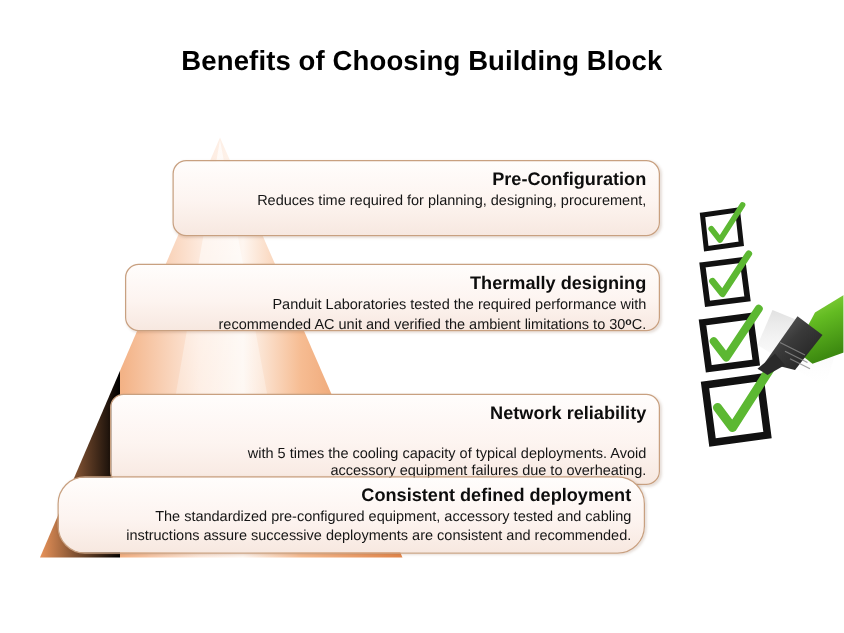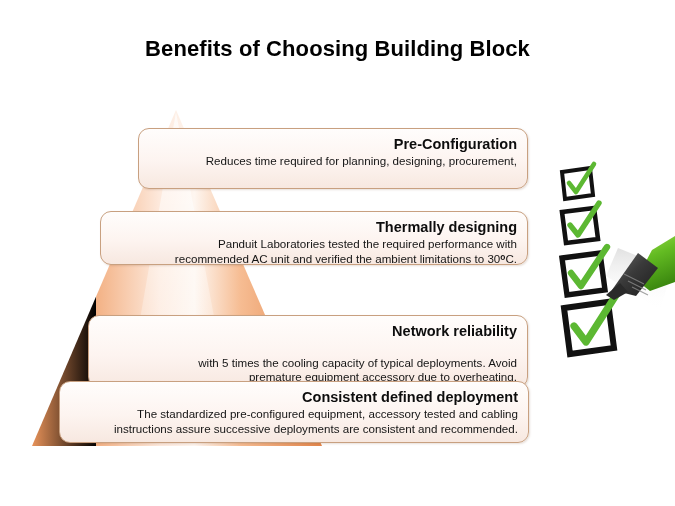--- a/index.html
+++ b/index.html
@@ -75,21 +75,21 @@
   }
   .block-body .sup {
     font-size: 8.4px;
     vertical-align: 3.2px;
     font-weight: bold;
   }
 
   #block-0 { left: 138px; top: 128px; width: 390px; height: 61px; }
   #block-1 { left: 100px; top: 211px; width: 428px; height: 54px; }
   #block-2 { left:  88px; top: 287px; width: 440px; height: 73px; margin-top: 28px; }
-  #block-3 { left:  59px; top: 381px; width: 470px; height: 62px; }
+  #block-3 { left:  46px; top: 381px; width: 470px; height: 62px; border-radius: 22px; }
 
   
   #checklist {
     position: absolute;
     left: 540px;
     top: 150px;
     width: 135px;
     height: 215px;
   }
 </style>
@@ -132,21 +132,21 @@
     <div class="block-body"><span>Reduces time required  for planning,  designing,  procurement,</span><br></div>
   </div>
 
   <div class="block" id="block-1">
     <div class="block-title">Thermally designing</div>
     <div class="block-body"><span>Panduit  Laboratories  tested  the required  performance  with</span><br><span>recommended  AC unit and verified  the ambient limitations to 30</span><span class="sup">o</span><span>C.</span></div>
   </div>
 
   <div class="block" id="block-2">
     <div class="block-title">Network reliability</div>
-    <div class="block-body"><br><span>with 5 times the cooling  capacity of typical deployments.  Avoid</span><br><span>premature  equipment  accessory  due to overheating.</span></div>
+    <div class="block-body"><br><span>with 5 times the cooling  capacity of typical deployments.  Avoid</span><br><span>accessory  equipment  failures  due to overheating.</span></div>
   </div>
 
   <div class="block" id="block-3">
     <div class="block-title">Consistent defined deployment</div>
     <div class="block-body"><span>The  standardized  pre-configured   equipment,  accessory tested and cabling</span><br><span>instructions  assure  successive  deployments  are  consistent  and  recommended.</span></div>
   </div>
 
   <div id="checklist">
     <svg width="135" height="215" viewBox="0 0 135 215">
       <defs>

